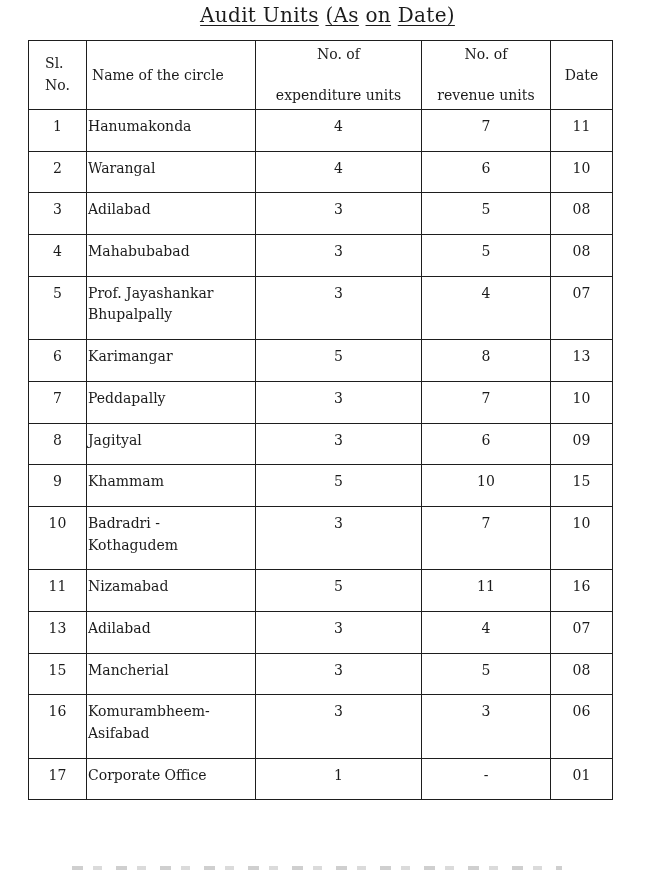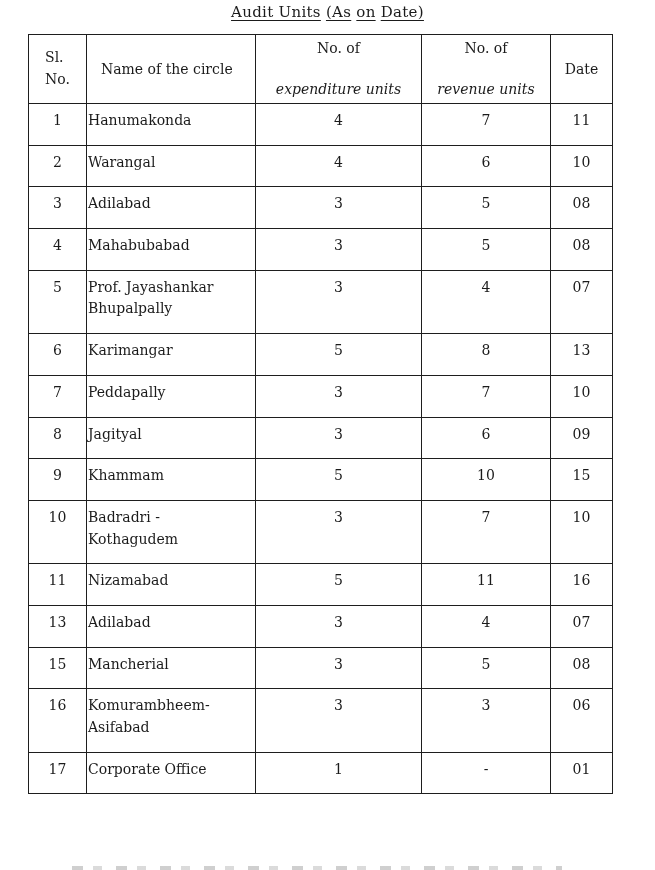--- a/index.html
+++ b/index.html
@@ -12,21 +12,21 @@
     width: 655px;
     height: 870px;
     background: #ffffff;
     overflow: hidden;
     font-family: "DejaVu Serif", serif;
     color: #1b1b1b;
   }
   .title {
     text-align: center;
     padding-top: 3px;
-    font-size: 15px;
+    font-size: 20px;
     letter-spacing: 0.3px;
     white-space: nowrap;
   }
   .title u {
     text-decoration: underline;
     text-decoration-thickness: 1.3px;
     text-underline-offset: 3px;
   }
   table.audit {
     border-collapse: collapse;
@@ -54,22 +54,22 @@
     text-align: center;
     padding: 2px;
   }
   .hdr-sl {
     display: inline-block;
     text-align: left;
     line-height: 1.55;
   }
   .hdr-sl span { display: block; }
   .hdr-stack span { display: block; line-height: 1.2; }
-  .hdr-stack span + span { margin-top: 24px; font-style: italic; }
-  th.h-name { text-align: left; padding-left: 14px; }
+  .hdr-stack span + span { margin-top: 24px; }
+  th.h-name { text-align: left; padding-left: 5px; }
 
   tbody td {
     vertical-align: top;
     text-align: center;
     padding: 6px 4px 13px 4px;
     line-height: 1.55;
   }
   tbody td.c-name {
     text-align: left;
     padding-left: 1px;

